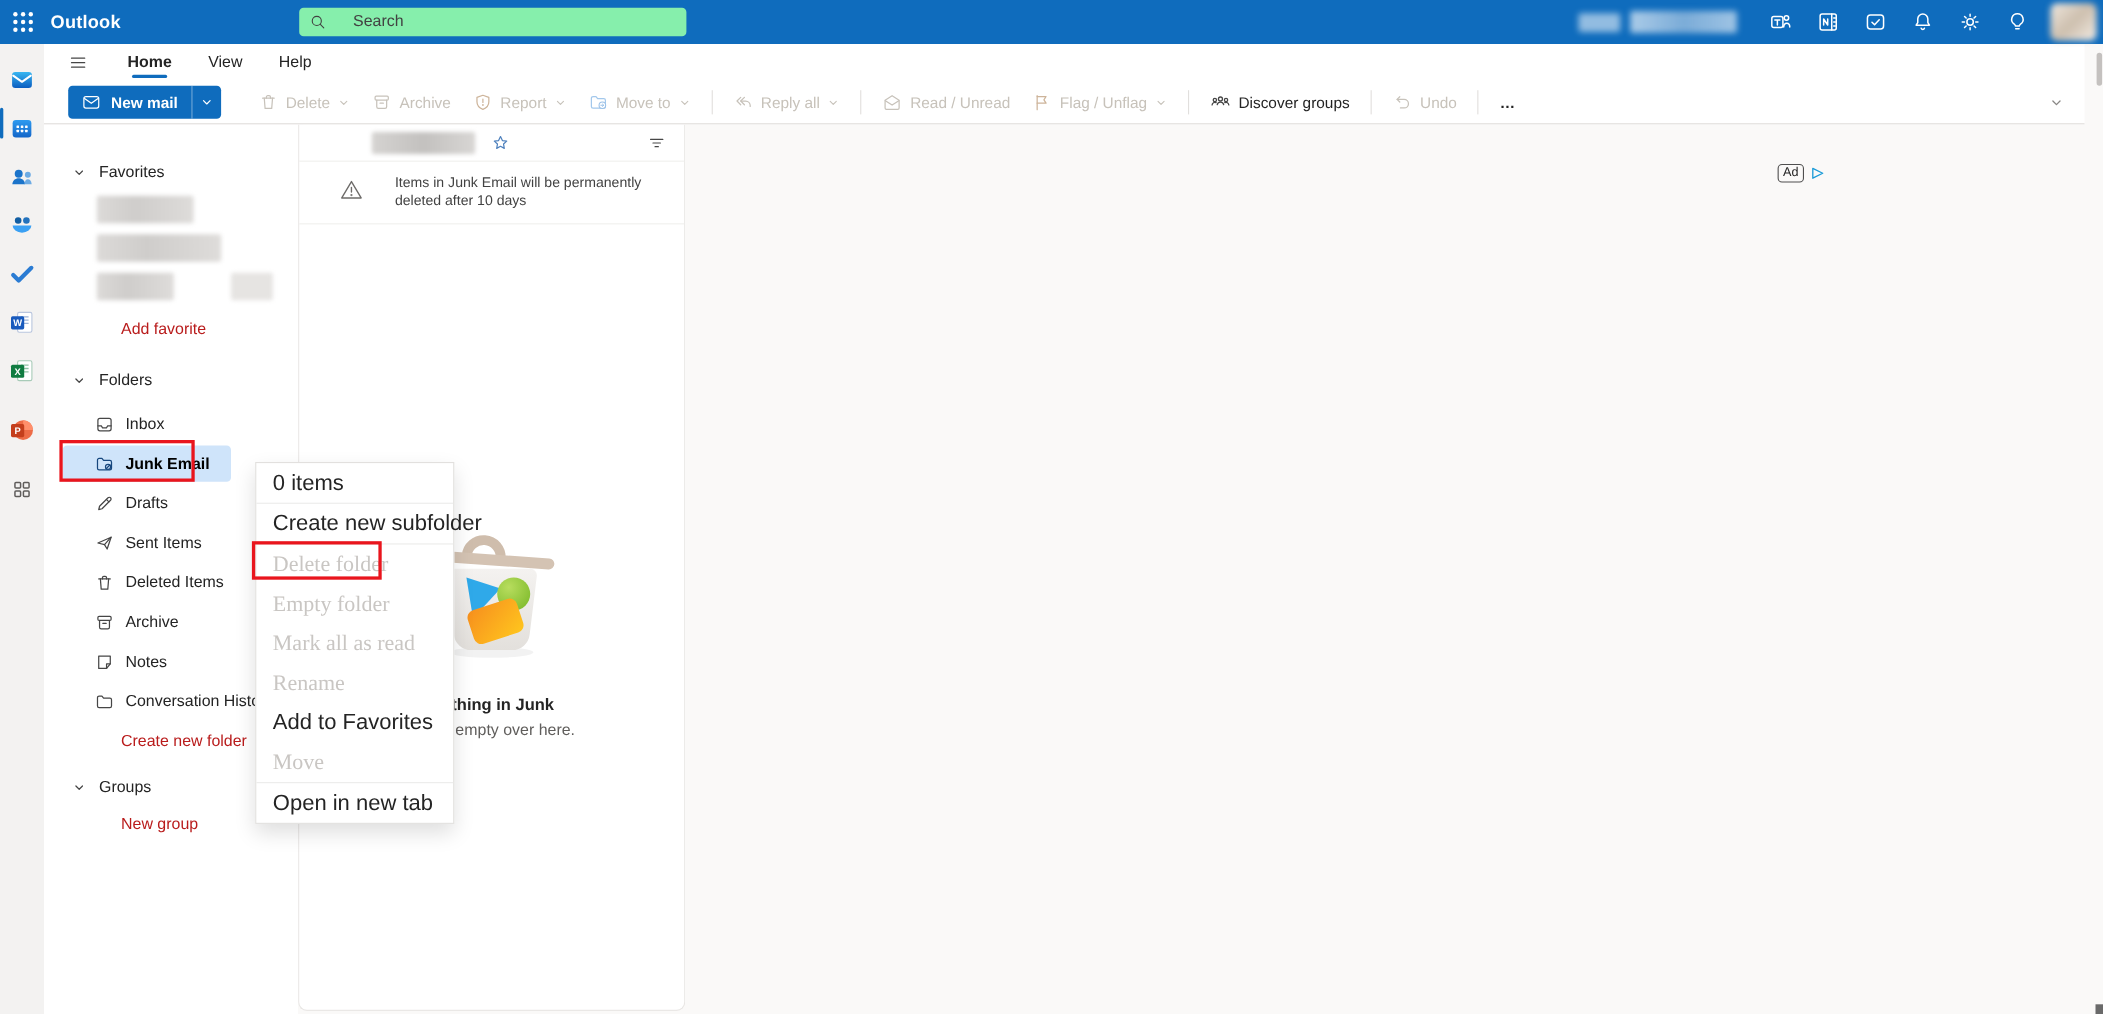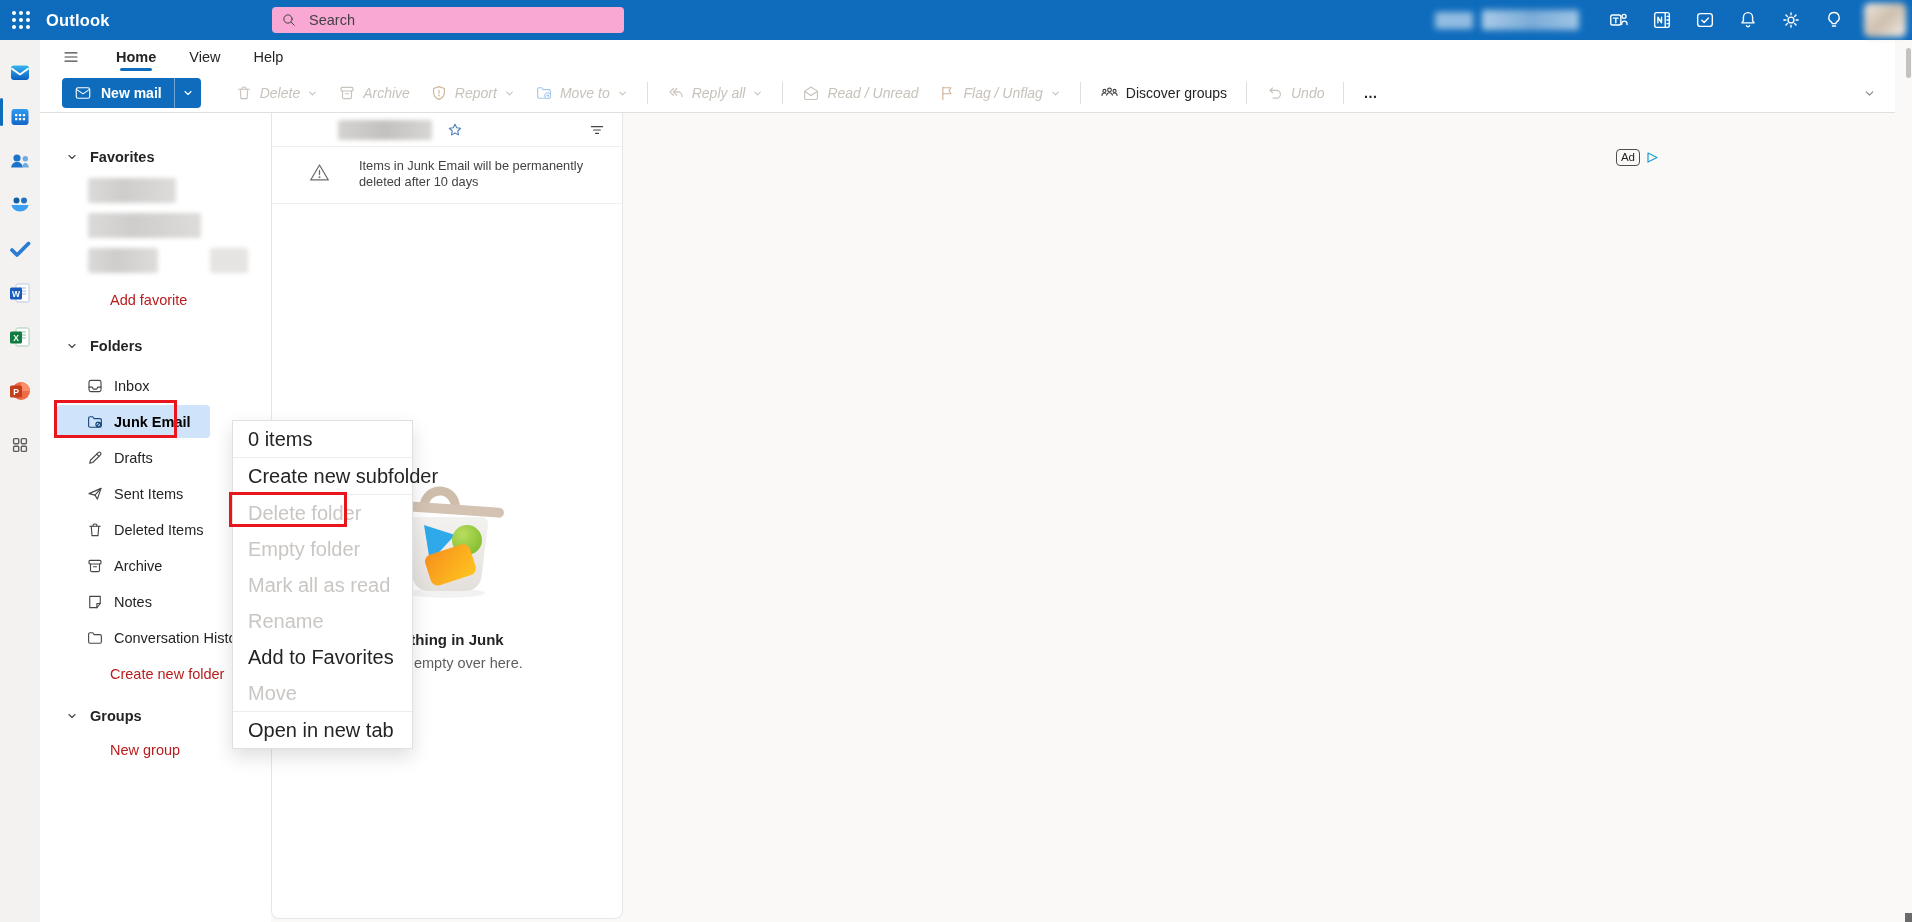--- a/index.html
+++ b/index.html
@@ -8,21 +8,21 @@
 
   svg.oic { fill:none; stroke:#464646; stroke-width:1.5; stroke-linecap:round; stroke-linejoin:round; flex:none; }
   svg.wic { fill:none; stroke:#ffffff; stroke-width:1.5; stroke-linecap:round; stroke-linejoin:round; flex:none; }
 
   
   .topbar { position:absolute; left:0; top:0; width:1912px; height:40px; background:#0f6cbd; display:flex; align-items:center; z-index:30; }
   .waffle { width:42px; height:40px; display:flex; align-items:center; justify-content:center; cursor:pointer; }
   .waffle-grid { display:grid; grid-template-columns:repeat(3,4px); grid-template-rows:repeat(3,4px); gap:3px; }
   .waffle-grid i { width:4px; height:4px; background:#fff; border-radius:50%; }
   .brand { color:#fff; font-size:16.5px; font-weight:700; margin-left:4px; letter-spacing:.2px; }
-  .searchbox { position:absolute; left:272px; top:7px; width:352px; height:26px; background:#f9a8d4; border-radius:4px; display:flex; align-items:center; padding:0 9px; gap:12px; }
+  .searchbox { position:absolute; left:272px; top:7px; width:352px; height:26px; background:#86efac; border-radius:4px; display:flex; align-items:center; padding:0 9px; gap:24px; }
   .searchbox input { border:none; outline:none; flex:1; font-size:14.5px; font-family:inherit; color:#242424; background:transparent; }
   .searchbox input::placeholder { color:#424242; opacity:1; }
   .top-right { position:absolute; right:6px; top:0; height:40px; display:flex; align-items:center; gap:9px; }
   .hdr-btn { width:34px; height:34px; display:flex; align-items:center; justify-content:center; border-radius:4px; cursor:pointer; }
   .hblur1 { width:38px; height:17px; background:rgba(255,255,255,.55); border-radius:2px; filter:blur(3px); }
   .hblur2 { width:97px; height:20px; background:linear-gradient(90deg,rgba(255,255,255,.65),rgba(230,235,242,.5),rgba(255,255,255,.6)); border-radius:2px; filter:blur(3px); margin-right:14px; }
   .avatar-blur { width:42px; height:34px; border-radius:6px; background:linear-gradient(135deg,#efe7de,#cdbfae,#f3ece4); filter:blur(3px); margin-left:4px; }
 
   
   .rail { position:absolute; left:0; top:40px; width:40px; bottom:0; background:#f3f2f1; display:flex; flex-direction:column; align-items:center; padding-top:18px; gap:14px; z-index:20; }
@@ -35,30 +35,30 @@
   .tabsrow { height:33px; display:flex; align-items:center; padding-left:17px; gap:13px; }
   .hamburger { width:28px; height:26px; display:flex; align-items:center; justify-content:center; border-radius:4px; cursor:pointer; margin-right:8px; }
   .tab { font-size:14.5px; color:#242424; position:relative; padding:5px 10px; cursor:pointer; }
   .tab.active { font-weight:700; }
   .tab.active::after { content:""; position:absolute; left:50%; transform:translateX(-50%); bottom:-1px; width:32px; height:3px; border-radius:2px; background:#0f6cbd; }
   .toolbar { height:40px; display:flex; align-items:center; padding:0 12px 0 22px; }
   .btn-newmail { display:flex; height:30px; background:#0f6cbd; border-radius:4px; color:#fff; overflow:hidden; margin-right:24px; cursor:pointer; flex:none; }
   .nm-main { display:flex; align-items:center; gap:9px; padding:0 12px; font-size:14px; font-weight:700; }
   .nm-split { width:27px; display:flex; align-items:center; justify-content:center; border-left:1px solid rgba(255,255,255,.4); }
   .tb-btn { display:flex; align-items:center; gap:7px; padding:0 10px; height:30px; border-radius:4px; font-size:14px; color:#242424; cursor:pointer; white-space:nowrap; flex:none; }
-  .tb-btn.disabled { color:#c7c2ba; cursor:default;font-style:italic; }
+  .tb-btn.disabled { color:#c7c2ba; cursor:default; }
   .tb-btn.disabled svg.oic { stroke:#c7c2ba; }
   svg.tan { stroke:#cdb49a !important; }
   .tdiv { width:1px; height:22px; background:#e1dfdd; margin:0 9px; flex:none; }
   .chev { flex:none; }
   .collapse-btn { margin-left:auto; width:28px; height:26px; display:flex; align-items:center; justify-content:center; cursor:pointer; }
 
   
   .folderpane { position:absolute; left:40px; top:113px; width:231px; bottom:0; background:#fff; font-size:14.5px; padding-top:28px; z-index:5; }
-  .sec-head { display:flex; align-items:center; gap:12px; height:32px; padding-left:26px; font-weight:700; cursor:pointer; }
+  .sec-head { display:flex; align-items:center; gap:12px; height:32px; padding-left:26px; font-weight:400; cursor:pointer; }
   .fav-item { height:35px; display:flex; align-items:center; padding-left:48px; position:relative; }
   .blurblock { background:linear-gradient(90deg,#dcdad8,#cfcdcb 40%,#dedcda); filter:blur(2px); border-radius:2px; height:25px; }
   .bb-side { position:absolute; left:170px; width:38px; height:25px; background:#e6e4e2; filter:blur(2px); border-radius:2px; }
   .link-item { height:36px; display:flex; align-items:center; padding-left:70px; color:#b91c1c; cursor:pointer; }
   .folder-item { height:36px; display:flex; align-items:center; padding-left:46px; gap:10px; position:relative; cursor:pointer; }
   .folder-item > * { position:relative; z-index:1; }
   .folder-item.selected::before { content:""; position:absolute; left:17px; top:1px; width:153px; height:33px; background:#cfe4fa; border-radius:4px; z-index:0; }
   .folder-item.selected .flabel { font-weight:700; color:#000000; }
   .flabel { white-space:nowrap; }
   .folders-list { margin-top:6px; }
@@ -76,21 +76,21 @@
   .empty-sub { margin-top:7px; font-size:14.5px; color:#605e5c; }
 
   
   .readingpane { position:absolute; left:623px; top:113px; right:0; bottom:0; background:#faf9f8; }
   .ad-wrap { position:absolute; top:36px; right:252px; display:flex; align-items:center; gap:5px; }
   .ad-label { border:1.3px solid #4f4f4f; border-radius:4px; font-size:11.5px; padding:1px 4px 2px; color:#242424; background:#faf9f8; }
 
   
   .context-menu { position:absolute; left:232px; top:420px; width:181px; background:#fff; border:1px solid #e2e0de; box-shadow:0 8px 18px rgba(0,0,0,.13); z-index:40; }
   .menu-item { height:36px; display:flex; align-items:center; padding:0 15px; font-size:20px; color:#242424; cursor:pointer; white-space:nowrap; }
-  .menu-item.disabled { color:#c9c6c3; cursor:default; }
+  .menu-item.disabled { color:#c9c6c3; cursor:default;font-family:Liberation Serif, serif; }
   .menu-div { height:1px; background:#ececea; }
 
   
   .annot { position:absolute; border:3px solid #e9151d; z-index:60; pointer-events:none; }
   .annot-folder { left:54px; top:400px; width:123px; height:38px; }
   .annot-menu { left:229px; top:492px; width:118px; height:35px; }
 
   
   .vscroll { position:absolute; right:0; top:40px; width:7px; bottom:0; z-index:25; }
   .vthumb { position:absolute; right:1px; top:8px; width:5px; height:30px; background:#c4c1bf; border-radius:3px; }

